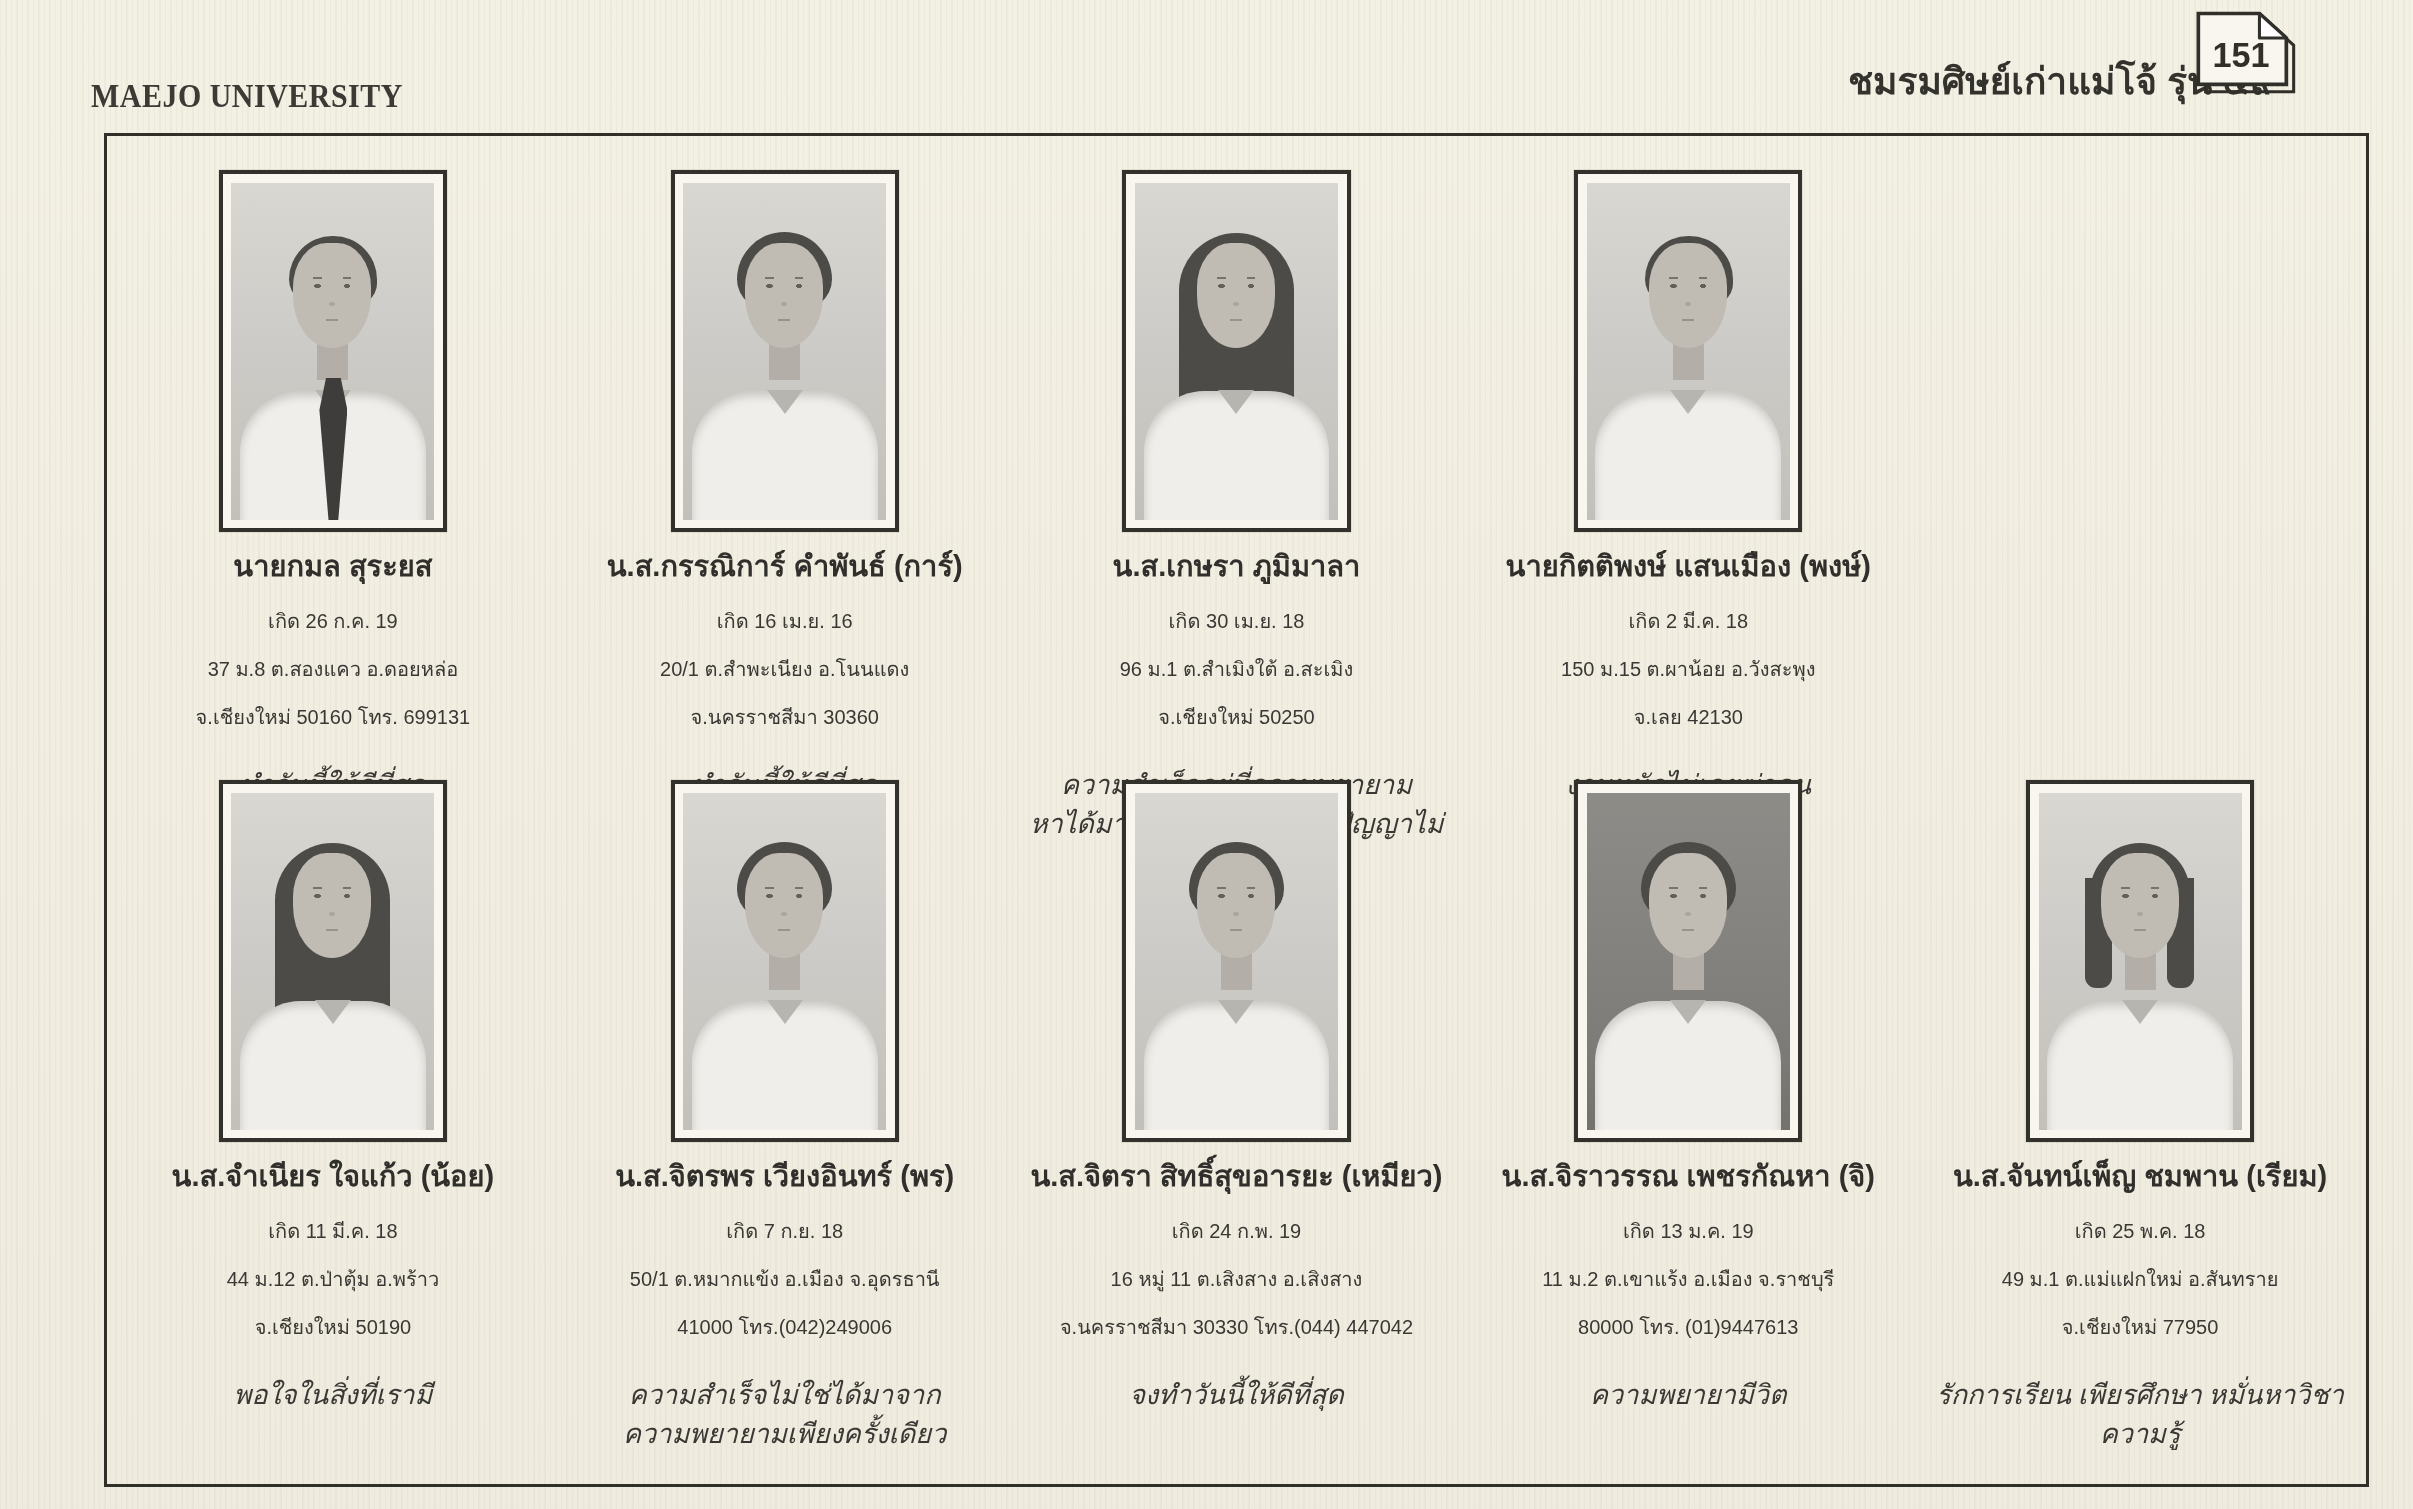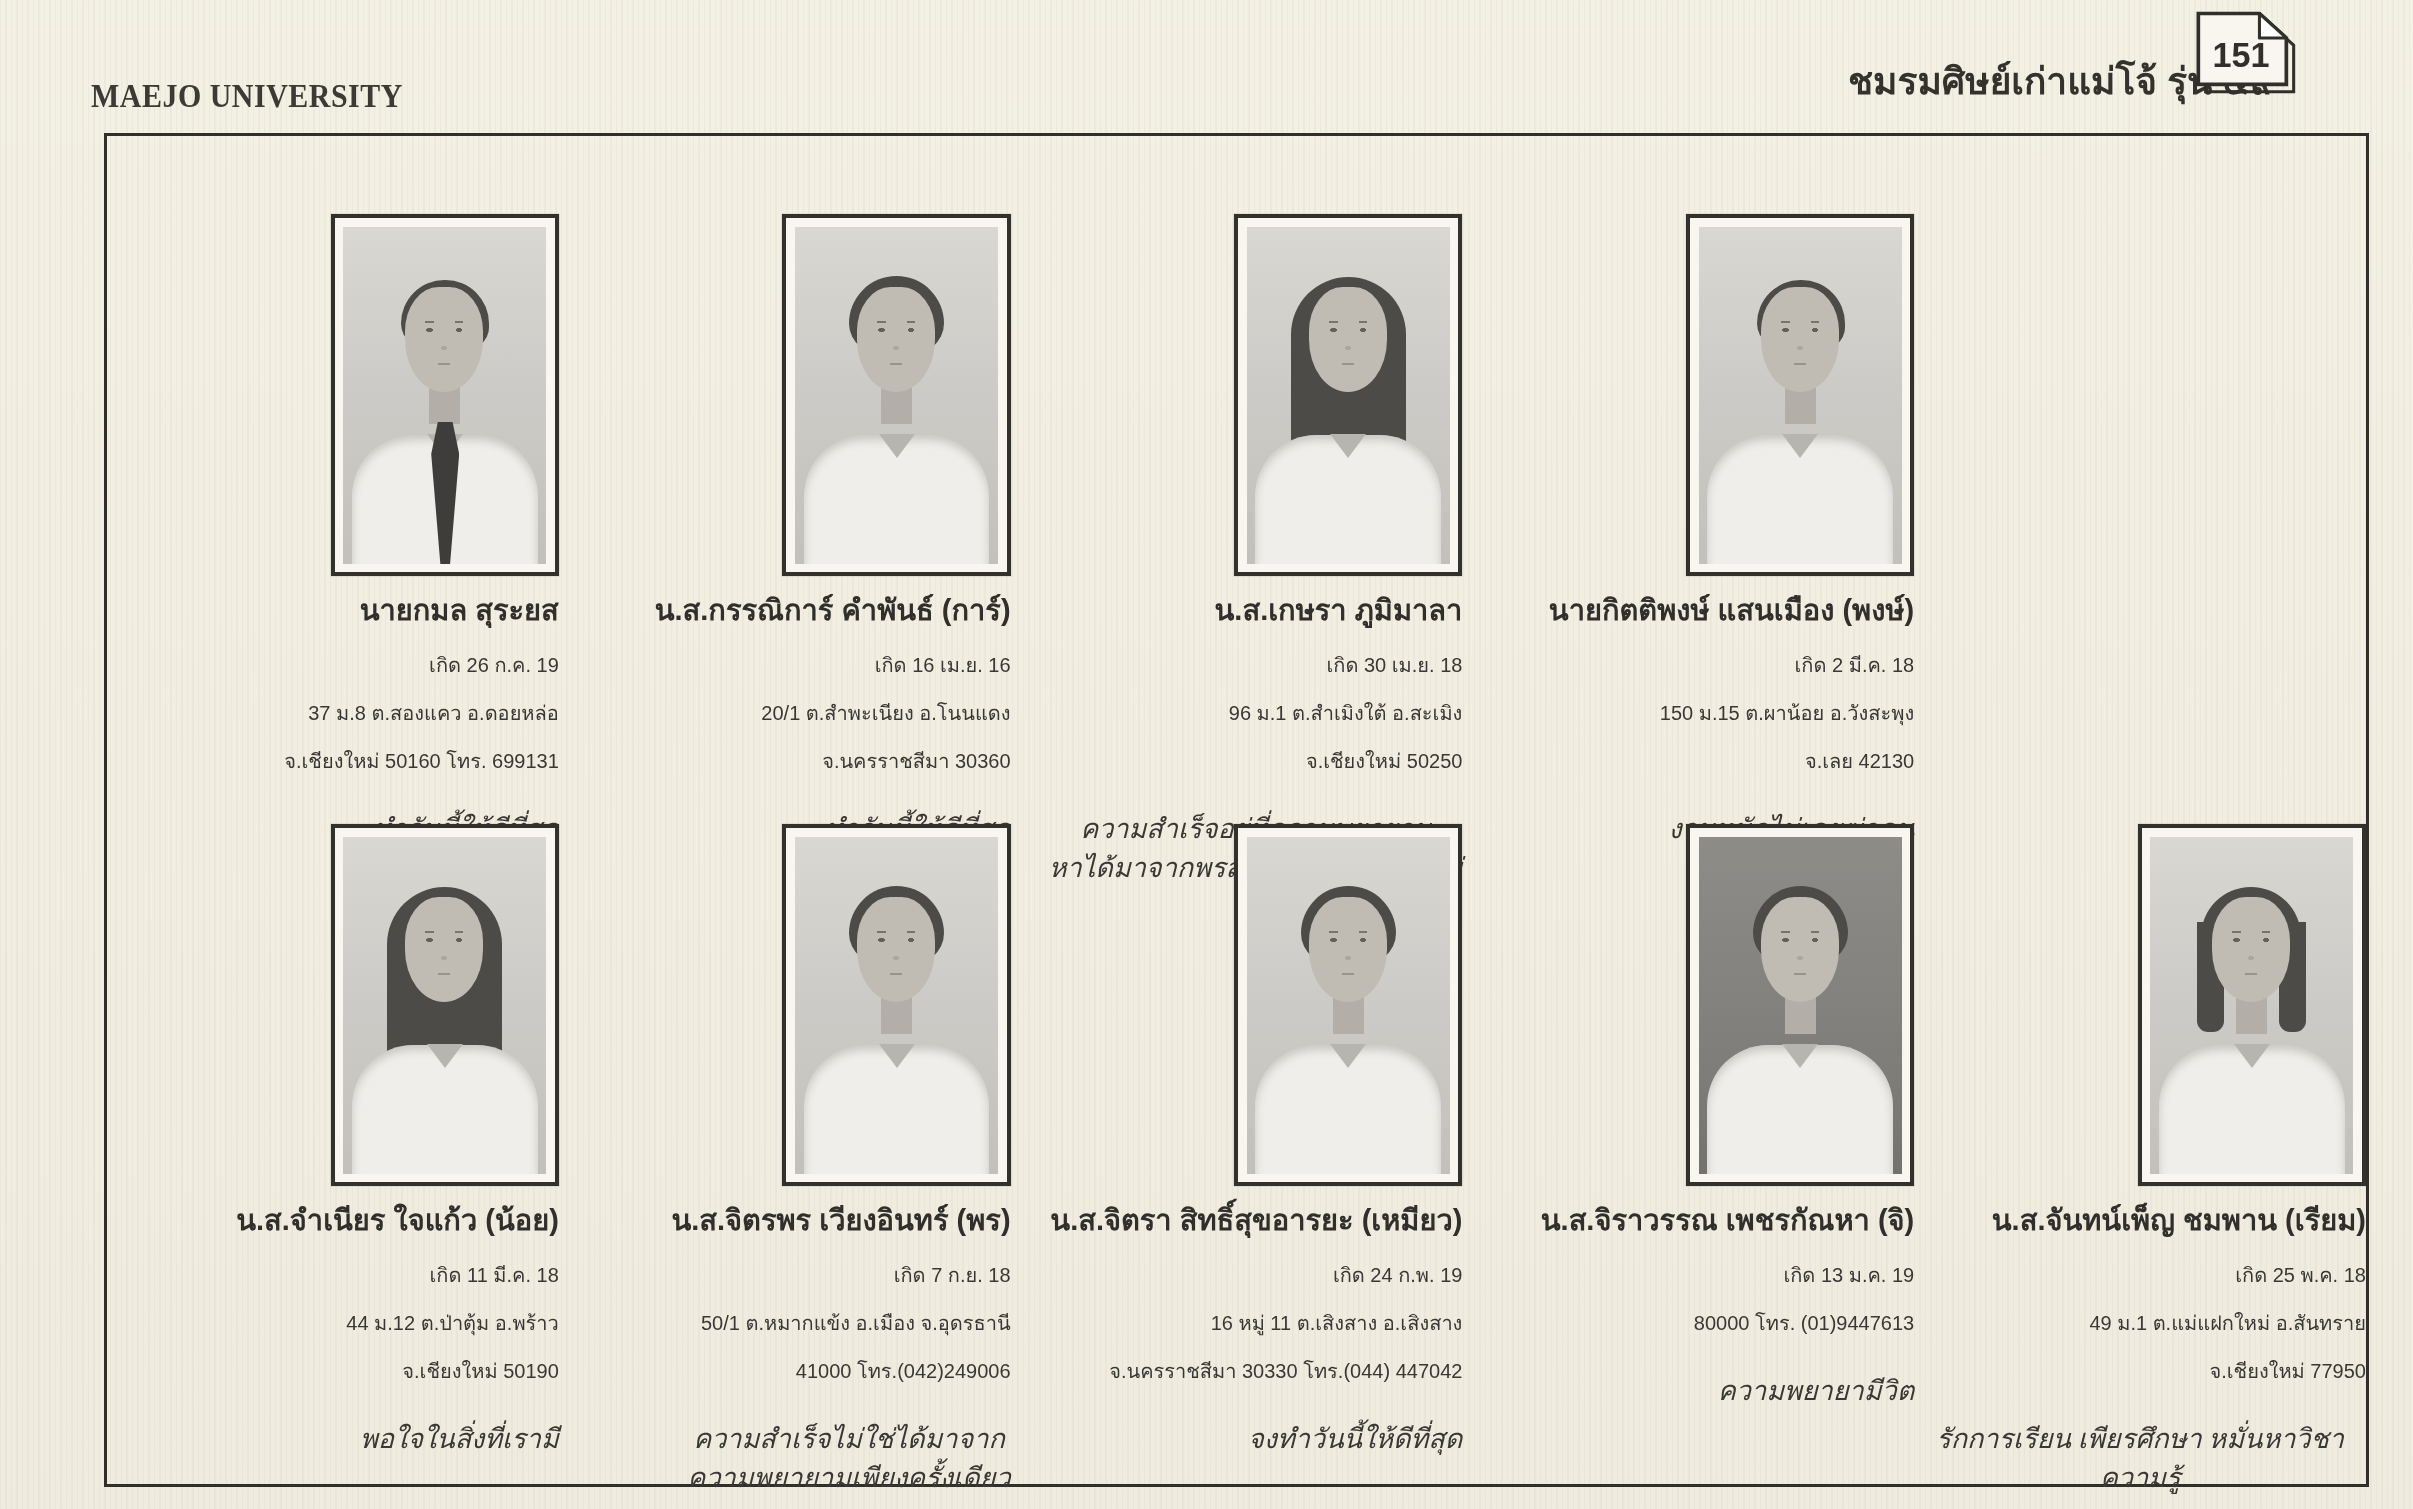--- a/index.html
+++ b/index.html
@@ -24,21 +24,21 @@
   }
   .page-badge{position:absolute;left:2191px;top:6.1px;width:110px;height:92px;}
   
   .content-frame{
     position:absolute;left:104px;top:133px;width:2265px;height:1354px;
     border:3.7px solid #302f2a;box-sizing:border-box;
   }
   .row{position:absolute;left:0;width:100%;display:grid;grid-template-columns:repeat(5,1fr);justify-items:center;}
   .row-1{top:34px;}
   .row-2{top:644px;}
-  .card{display:flex;flex-direction:column;align-items:flex-end;text-align:center;width:100%;margin-top:44px;}
+  .card{display:flex;flex-direction:column;align-items:center;text-align:center;width:100%;}
   
   .photo-frame{
     border:4.3px solid #32312b;background:#f8f6ee;padding:8.6px;
     box-shadow:0 0 0 0.6px rgba(60,58,50,.15);
   }
   .photo{
     position:relative;width:203px;height:337px;overflow:hidden;
     background:linear-gradient(180deg,#dcd9d0 0%,#cdcac1 60%,#c4c1b8 100%);
     filter:saturate(.55) contrast(.98);
   }
@@ -236,20 +236,21 @@
         <div class="photo" data-variant="female-short dark">
           <div class="hair"></div>
           <div class="neck"></div>
           <div class="face"></div>
           <div class="shirt"></div>
 
         </div>
       </div>
       <div class="s-name">น.ส.จิราวรรณ เพชรกัณหา (จิ)</div>
       <div class="s-line">เกิด 13 ม.ค. 19</div>
+      <div class="s-line">11 ม.2 ต.เขาแร้ง อ.เมือง จ.ราชบุรี</div>
       <div class="s-line">80000 โทร. (01)9447613</div>
       <div class="s-motto">ความพยายามีวิต</div>
     </div>
 
     <div class="card">
       <div class="photo-frame">
         <div class="photo" data-variant="female-bob">
           <div class="hair"></div>
           <div class="neck"></div>
           <div class="face"></div>

